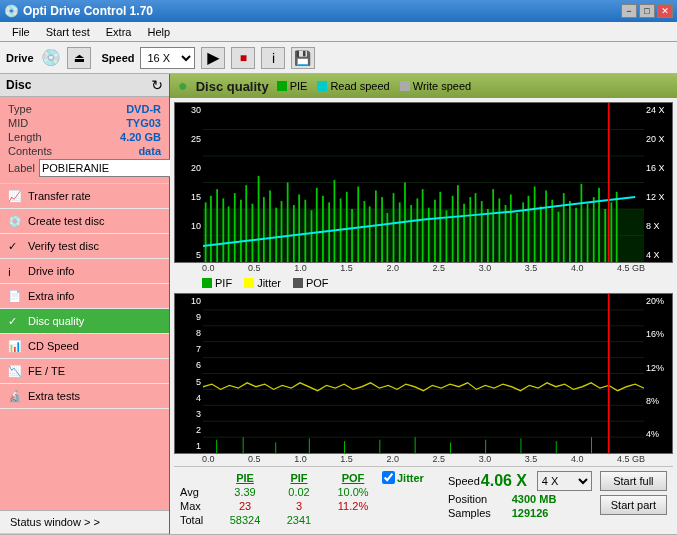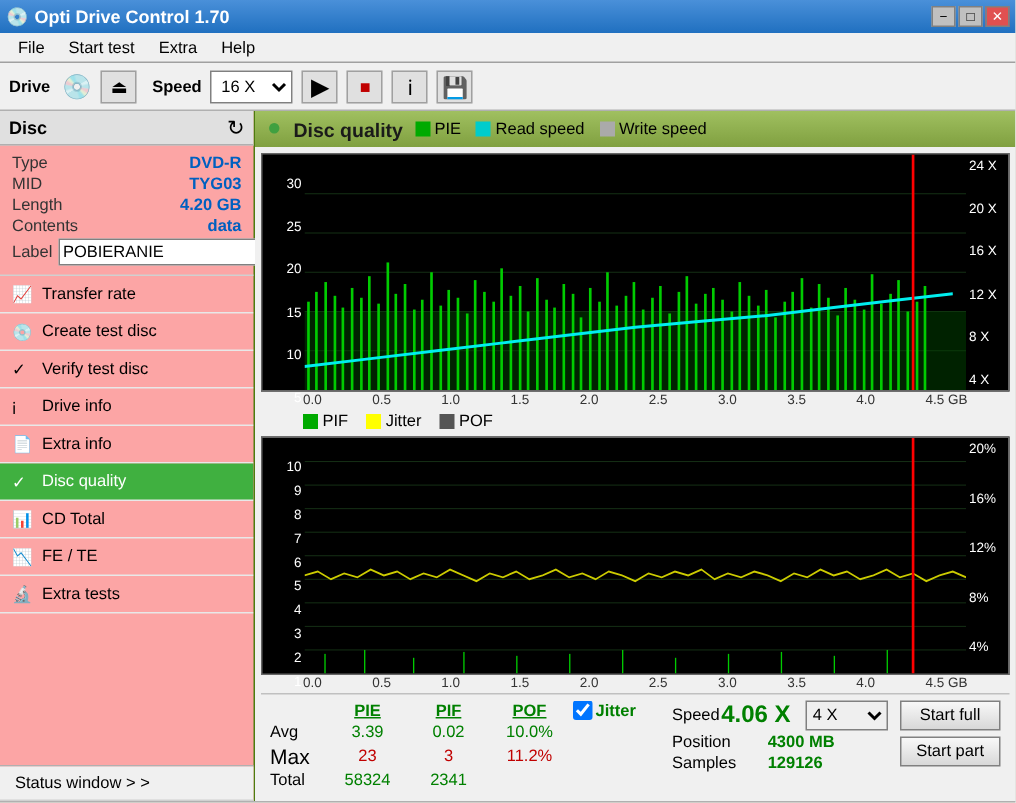--- a/index.html
+++ b/index.html
@@ -158,21 +158,21 @@
     .charts-area { flex: 1; padding: 4px; display: flex; flex-direction: column; gap: 2px; }
     .chart-container {
       background: black;
       border: 1px solid #666;
       position: relative;
       flex: 1;
     }
     .chart-y-axis {
       position: absolute;
       left: 0;
-      top: 12px;
+      top: 0;
       height: 100%;
       width: 28px;
       display: flex;
       flex-direction: column;
       justify-content: space-between;
       align-items: flex-end;
       padding: 2px 2px;
       font-size: 9px;
       color: white;
     }
@@ -310,21 +310,21 @@
       <div class="nav-item">
         <span style="position:absolute;left:8px;">📄</span>
         <span>Extra info</span>
       </div>
       <div class="nav-item active">
         <span style="position:absolute;left:8px;">✓</span>
         <span>Disc quality</span>
       </div>
       <div class="nav-item">
         <span style="position:absolute;left:8px;">📊</span>
-        <span>CD Total</span>
+        <span>CD Speed</span>
       </div>
       <div class="nav-item">
         <span style="position:absolute;left:8px;">📉</span>
         <span>FE / TE</span>
       </div>
       <div class="nav-item">
         <span style="position:absolute;left:8px;">🔬</span>
         <span>Extra tests</span>
       </div>
     </div>
@@ -581,21 +581,21 @@
           </div>
 
           <div style="display:flex;gap:4px;align-items:center;">
             <div style="width:36px;font-size:11px;">Avg</div>
             <div style="width:50px;text-align:center;font-size:11px;color:#008000;">3.39</div>
             <div style="width:50px;text-align:center;font-size:11px;color:#008000;">0.02</div>
             <div style="width:50px;text-align:center;font-size:11px;color:#008000;">10.0%</div>
           </div>
 
           <div style="display:flex;gap:4px;align-items:center;">
-            <div style="width:36px;font-size:14px;">Max</div>
+            <div style="width:36px;font-size:11px;">Max</div>
             <div style="width:50px;text-align:center;font-size:11px;color:#c00000;">23</div>
             <div style="width:50px;text-align:center;font-size:11px;color:#c00000;">3</div>
             <div style="width:50px;text-align:center;font-size:11px;color:#c00000;">11.2%</div>
           </div>
 
           <div style="display:flex;gap:4px;align-items:flex-start;">
             <div style="width:36px;font-size:11px;">Total</div>
             <div style="width:50px;text-align:center;font-size:11px;color:#008000;">58324</div>
             <div style="width:50px;text-align:center;font-size:11px;color:#008000;">2341</div>
           </div>

